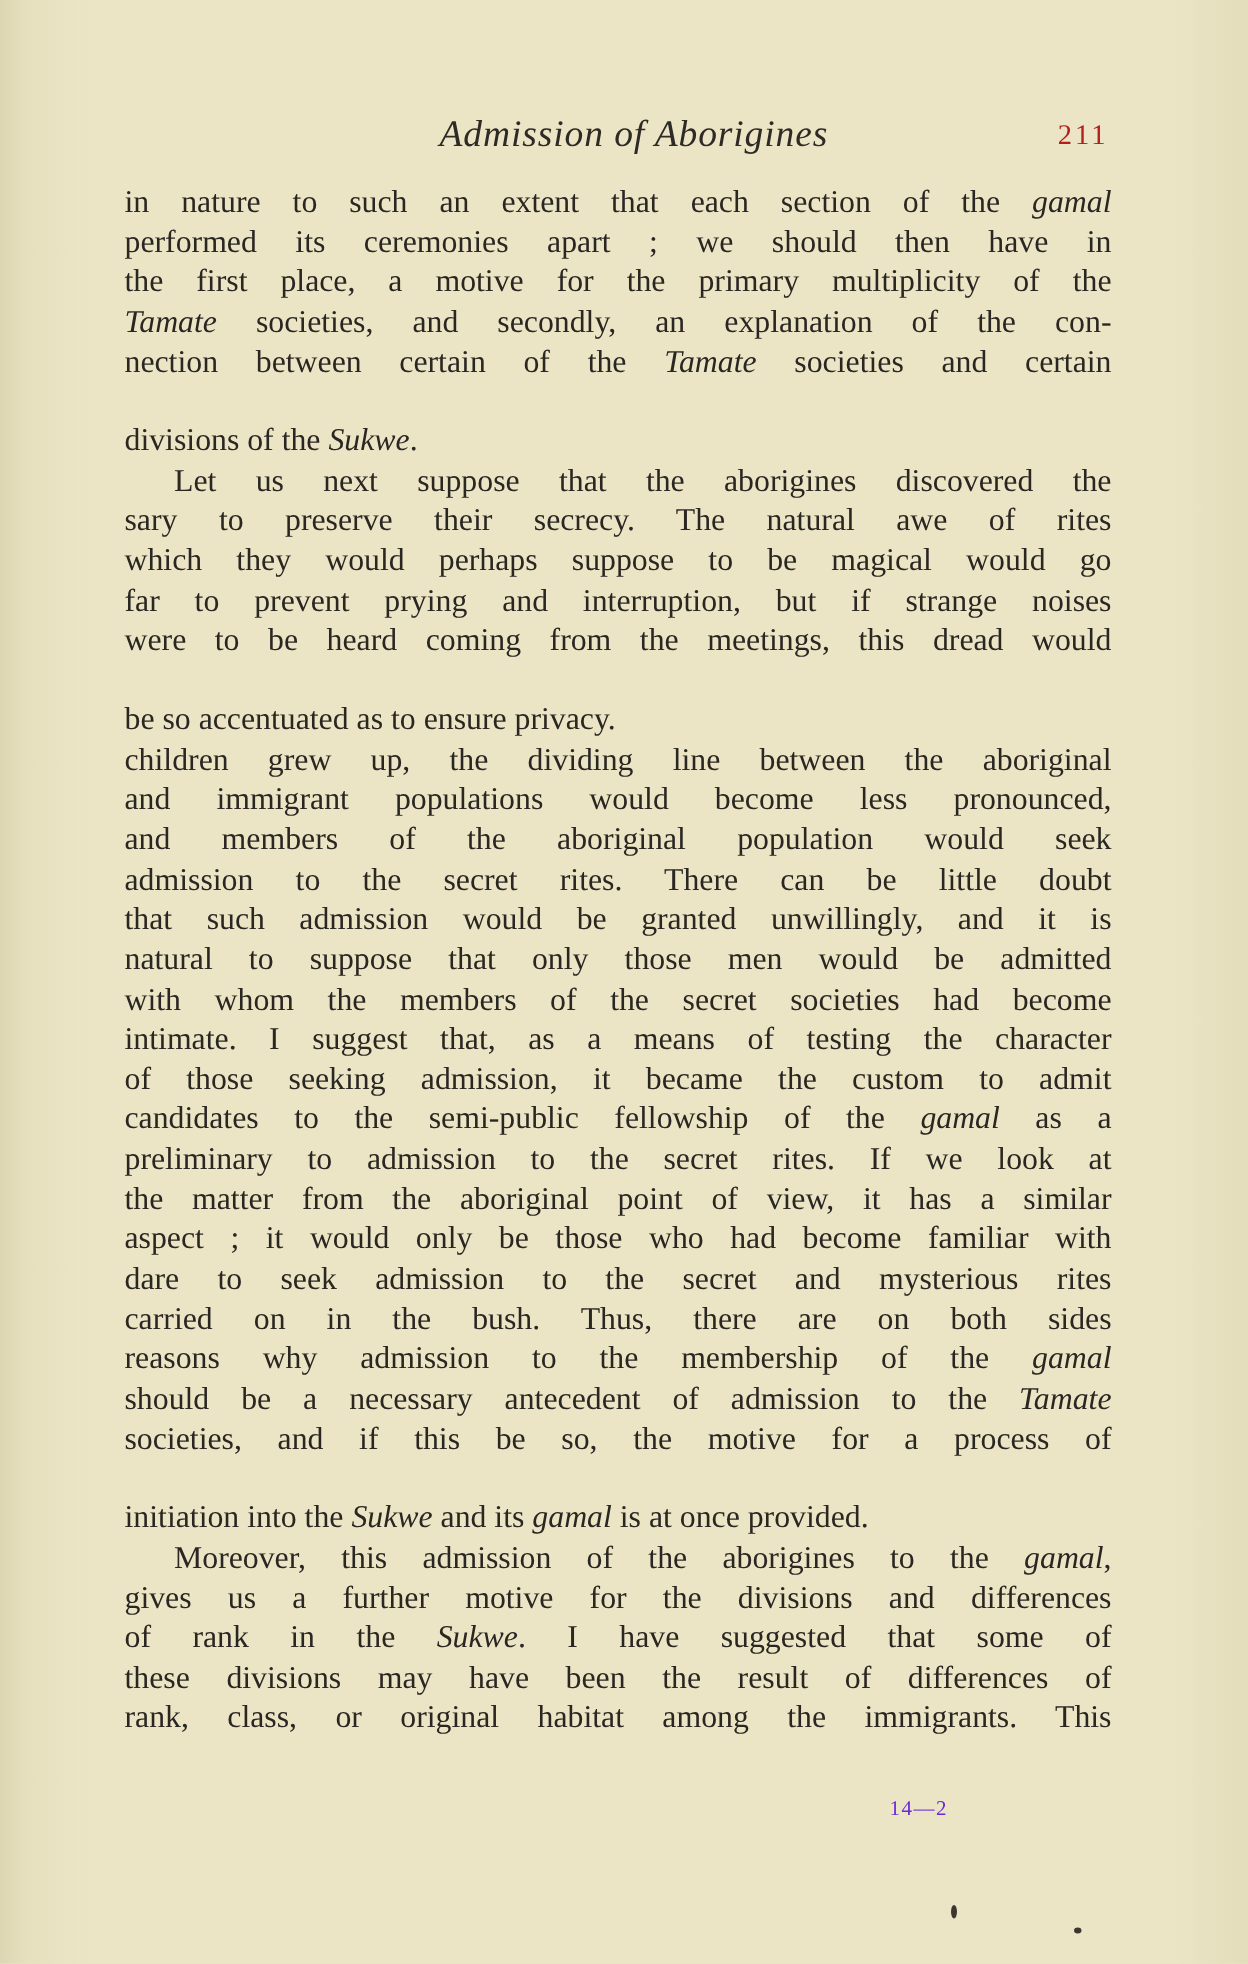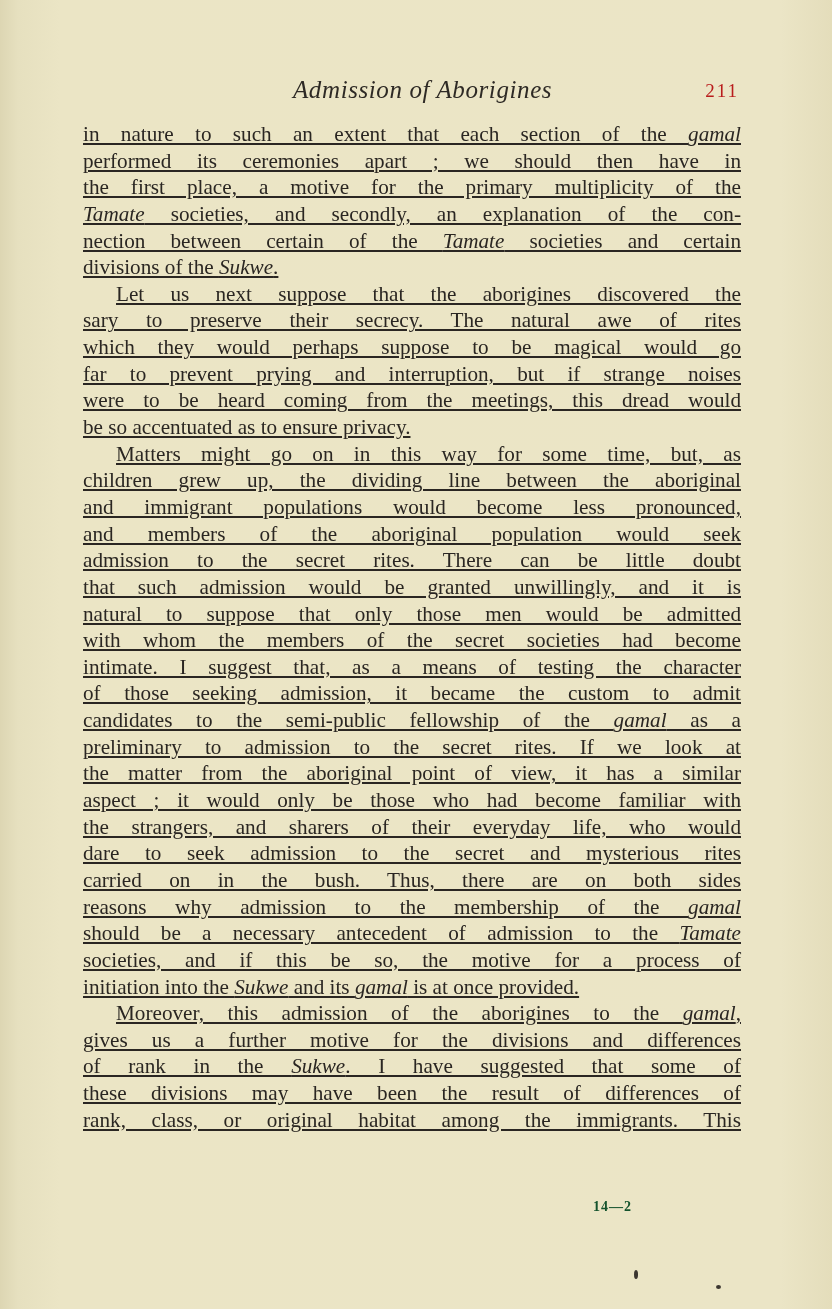--- a/index.html
+++ b/index.html
@@ -24,28 +24,27 @@
     font-size: 19px; letter-spacing: 2px; color: #b91c1c;
   }
   .body-text {
     position: absolute; top: 121px; left: 0; width: 658px;
     font-size: 21.2px; line-height: 26.65px;
   }
   .line {
     display: block; white-space: nowrap;
     text-align: justify; text-align-last: justify;
     height: 26.65px;
-    text-decoration: underline;
   }
-  .line.last { text-align-last: left; }
+  .line.last { text-align-last: left; margin-top: 26px; }
   .line.indent { padding-left: 33px; }
   .line i { font-style: italic; }
   .signature {
     position: absolute; top: 1199px; left: 593px;
-    font-size: 14px; letter-spacing: 1px; color: #14532d; font-weight: bold;
+    font-size: 14px; letter-spacing: 1px; color: #6d28d9;
   }
   .speck { position: absolute; background: #3b3630; border-radius: 50%; }
 </style>
 </head>
 <body>
 
 <div class="page">
   <div class="running-head">
     <span class="running-title">Admission of Aborigines</span>
     <span class="page-number">211</span>
@@ -57,35 +56,33 @@
       <span class="line"><span>the first place, a motive for the primary multiplicity of the</span></span>
       <span class="line"><i>Tamate</i><span> societies, and secondly, an explanation of the con-</span></span>
       <span class="line"><span>nection between certain of the </span><i>Tamate</i><span> societies and certain</span></span>
       <span class="line last"><span>divisions of the </span><i>Sukwe</i><span>.</span></span>
       <span class="line indent"><span>Let us next suppose that the aborigines discovered the</span></span>
       <span class="line"><span>sary to preserve their secrecy.  The natural awe of rites</span></span>
       <span class="line"><span>which they would perhaps suppose to be magical would go</span></span>
       <span class="line"><span>far to prevent prying and interruption, but if strange noises</span></span>
       <span class="line"><span>were to be heard coming from the meetings, this dread would</span></span>
       <span class="line last"><span>be so accentuated as to ensure privacy.</span></span>
-      <span class="line indent"><span>Matters might go on in this way for some time, but, as</span></span>
       <span class="line"><span>children grew up, the dividing line between the aboriginal</span></span>
       <span class="line"><span>and immigrant populations would become less pronounced,</span></span>
       <span class="line"><span>and members of the aboriginal population would seek</span></span>
       <span class="line"><span>admission to the secret rites.  There can be little doubt</span></span>
       <span class="line"><span>that such admission would be granted unwillingly, and it is</span></span>
       <span class="line"><span>natural to suppose that only those men would be admitted</span></span>
       <span class="line"><span>with whom the members of the secret societies had become</span></span>
       <span class="line"><span>intimate.  I suggest that, as a means of testing the character</span></span>
       <span class="line"><span>of those seeking admission, it became the custom to admit</span></span>
       <span class="line"><span>candidates to the semi-public fellowship of the </span><i>gamal</i><span> as a</span></span>
       <span class="line"><span>preliminary to admission to the secret rites.  If we look at</span></span>
       <span class="line"><span>the matter from the aboriginal point of view, it has a similar</span></span>
       <span class="line"><span>aspect ; it would only be those who had become familiar with</span></span>
-      <span class="line"><span>the strangers, and sharers of their everyday life, who would</span></span>
       <span class="line"><span>dare to seek admission to the secret and mysterious rites</span></span>
       <span class="line"><span>carried on in the bush.  Thus, there are on both sides</span></span>
       <span class="line"><span>reasons why admission to the membership of the </span><i>gamal</i></span>
       <span class="line"><span>should be a necessary antecedent of admission to the </span><i>Tamate</i></span>
       <span class="line"><span>societies, and if this be so, the motive for a process of</span></span>
       <span class="line last"><span>initiation into the </span><i>Sukwe</i><span> and its </span><i>gamal</i><span> is at once provided.</span></span>
       <span class="line indent"><span>Moreover, this admission of the aborigines to the </span><i>gamal</i><span>,</span></span>
       <span class="line"><span>gives us a further motive for the divisions and differences</span></span>
       <span class="line"><span>of rank in the </span><i>Sukwe</i><span>.  I have suggested that some of</span></span>
       <span class="line"><span>these divisions may have been the result of differences of</span></span>

